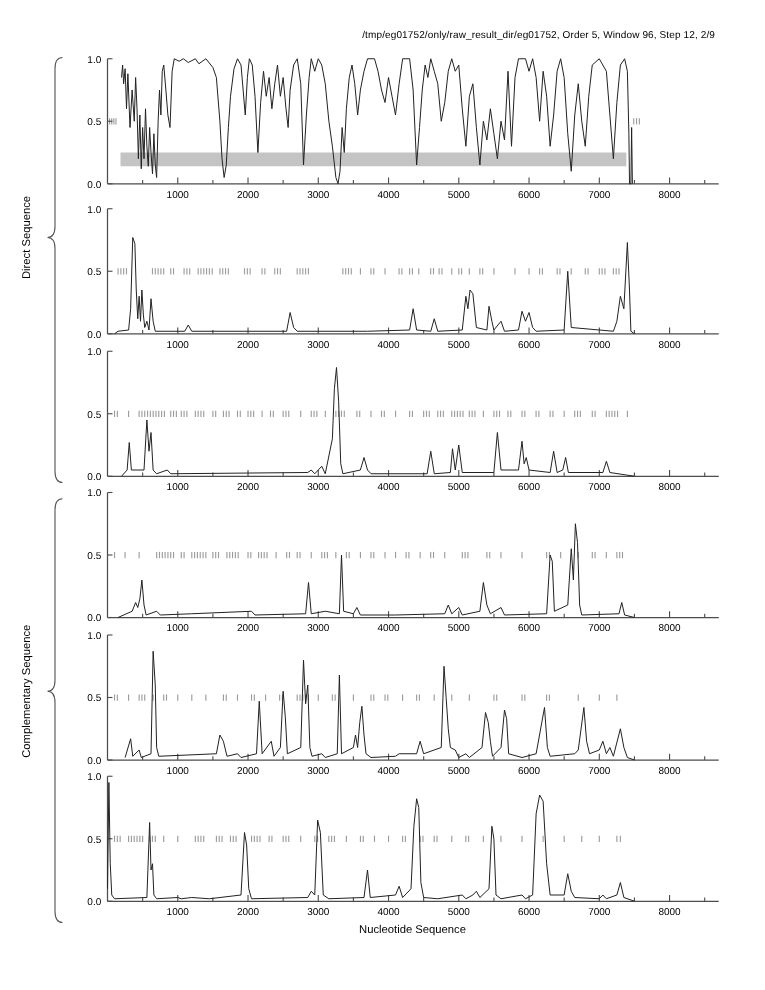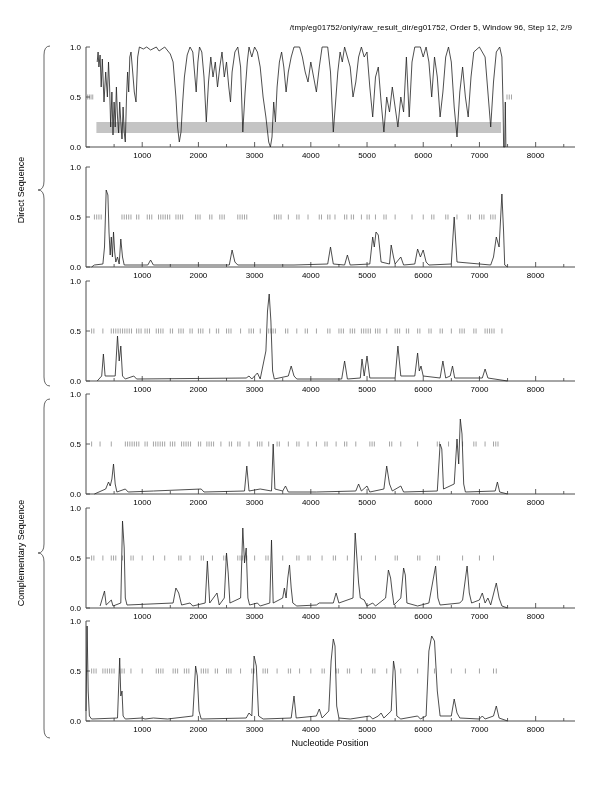--- a/index.html
+++ b/index.html
@@ -15,21 +15,21 @@
         font-size:9px;color:#000;white-space:nowrap;}
   svg{position:absolute;left:0;top:0;}
 </style>
 </head>
 <body>
 
 <div class="page">
   <div class="title">/tmp/eg01752/only/raw_result_dir/eg01752, Order 5, Window 96, Step 12, 2/9</div>
   <div class="ylab ylab-direct">Direct Sequence</div>
   <div class="ylab ylab-comp">Complementary Sequence</div>
-  <div class="xlab">Nucleotide Position</div>
+  <div class="xlab">Nucleotide Sequence</div>
   <svg id="plot" width="612" height="792" viewBox="0 0 612 792">
       <g>
         <rect x="96.39827586206897" y="122" width="404.68965517241384" height="11" fill="#c4c4c4"></rect>
         <g stroke="#9b9b9b" stroke-width="0.9">
           <line x1="87.68620689655172" y1="94.5" x2="87.68620689655172" y2="99.5"></line>
           <line x1="89.37241379310345" y1="94.5" x2="89.37241379310345" y2="99.5"></line>
           <line x1="91.05862068965517" y1="94.5" x2="91.05862068965517" y2="99.5"></line>
           <line x1="92.7448275862069" y1="94.5" x2="92.7448275862069" y2="99.5"></line>
           <line x1="506.9896551724138" y1="94.5" x2="506.9896551724138" y2="99.5"></line>
           <line x1="509.23793103448276" y1="94.5" x2="509.23793103448276" y2="99.5"></line>

